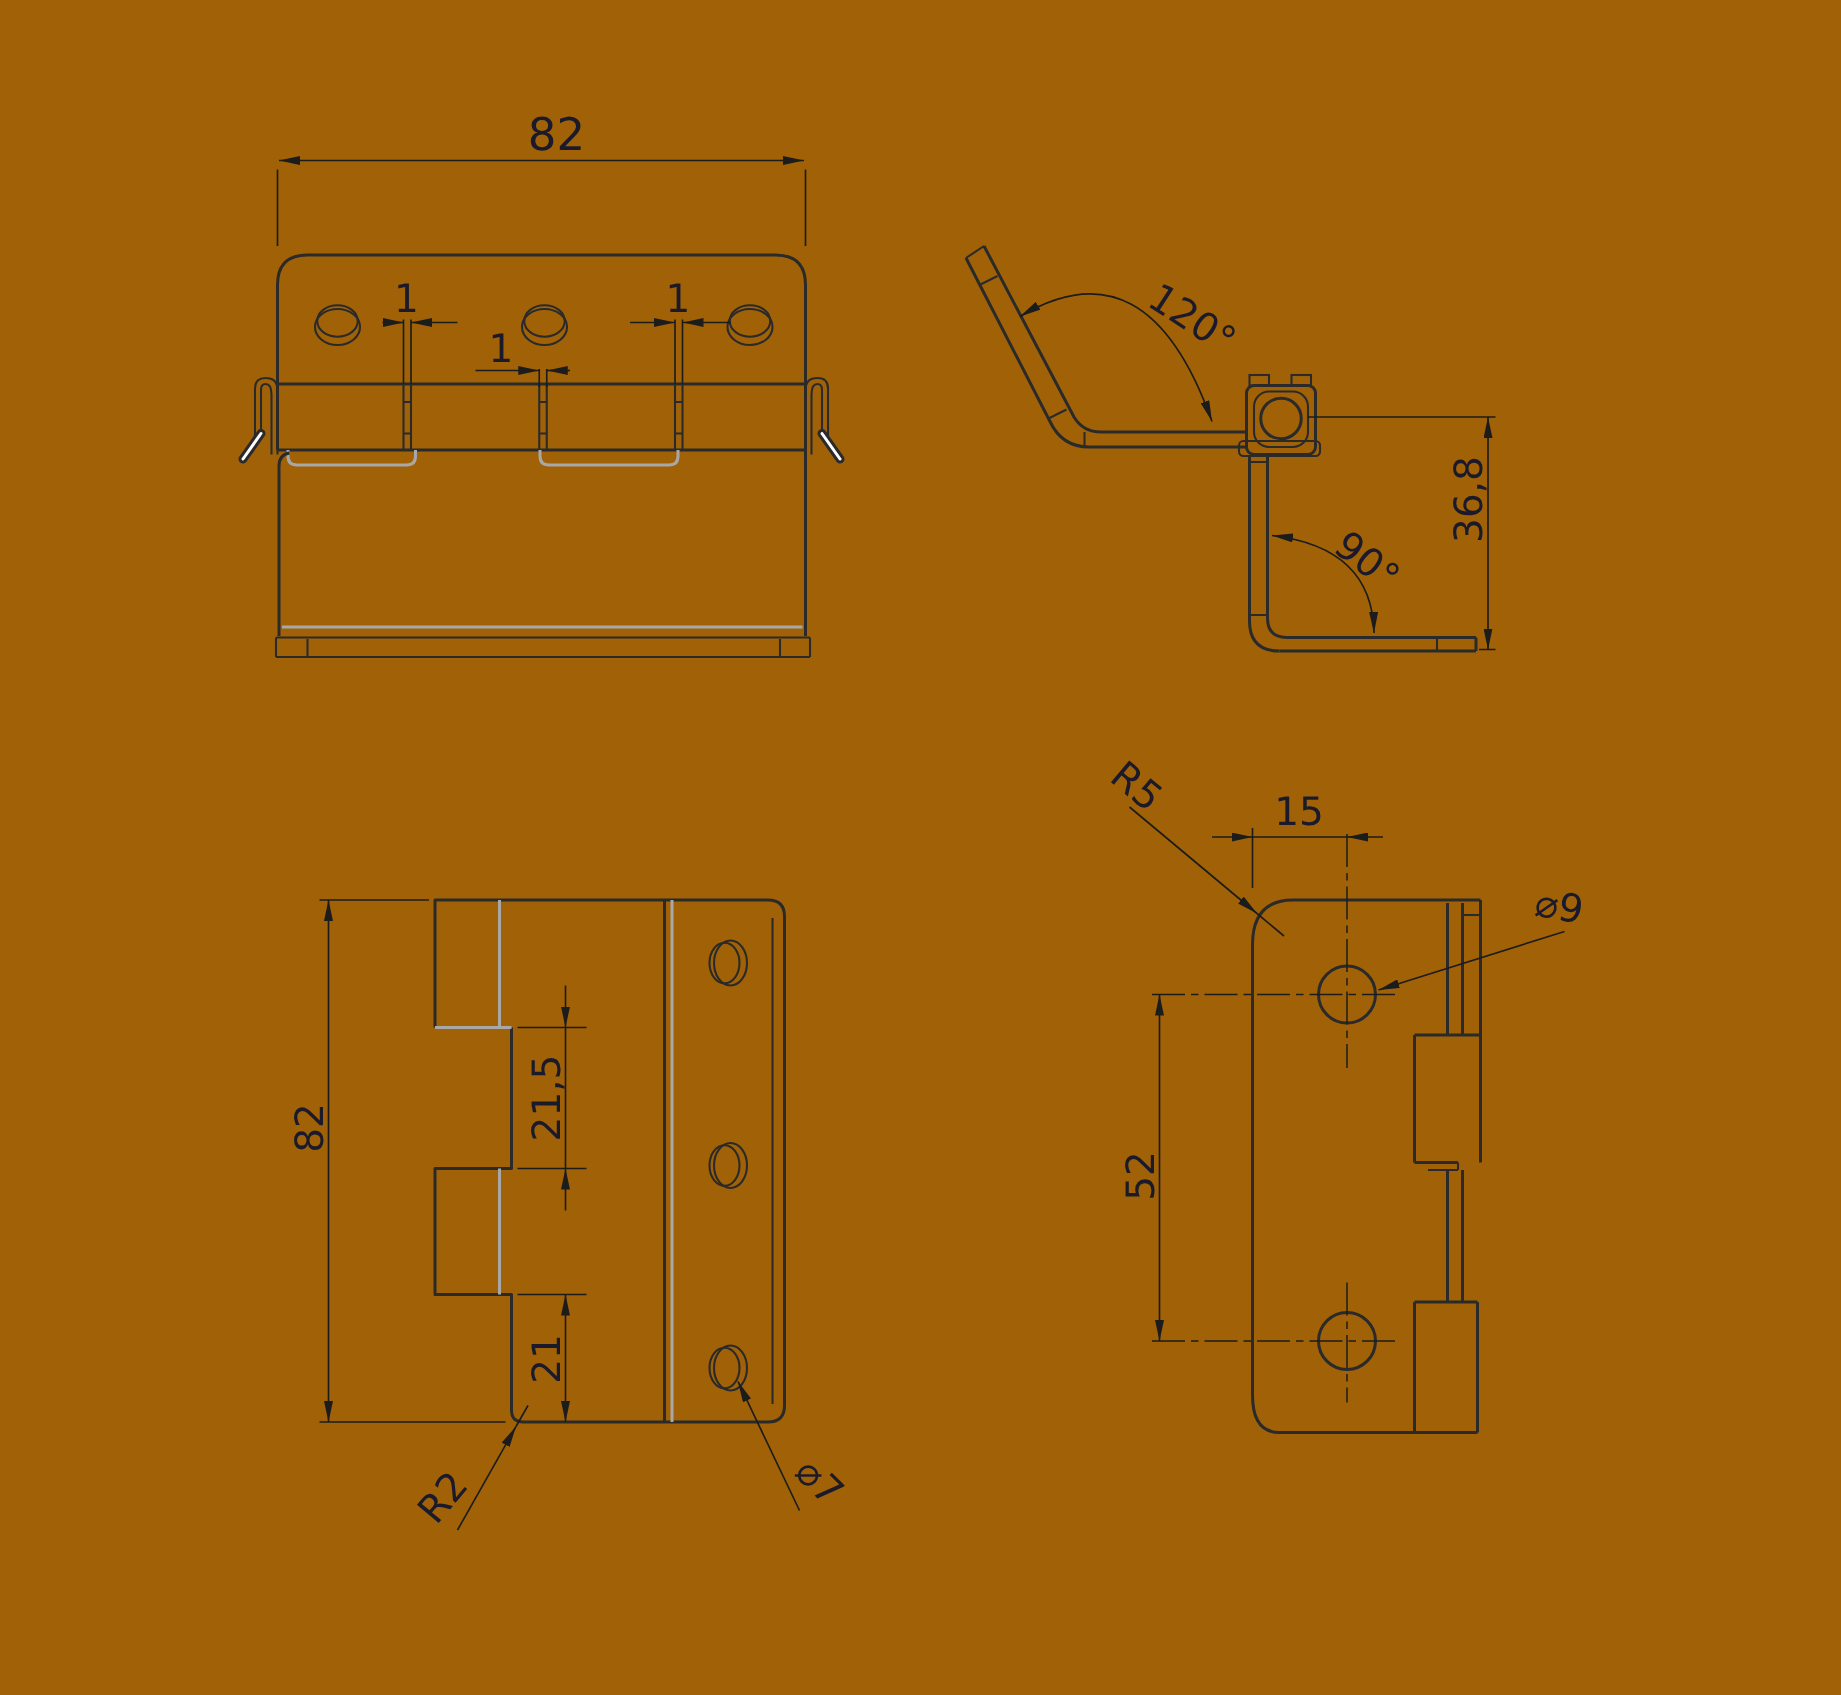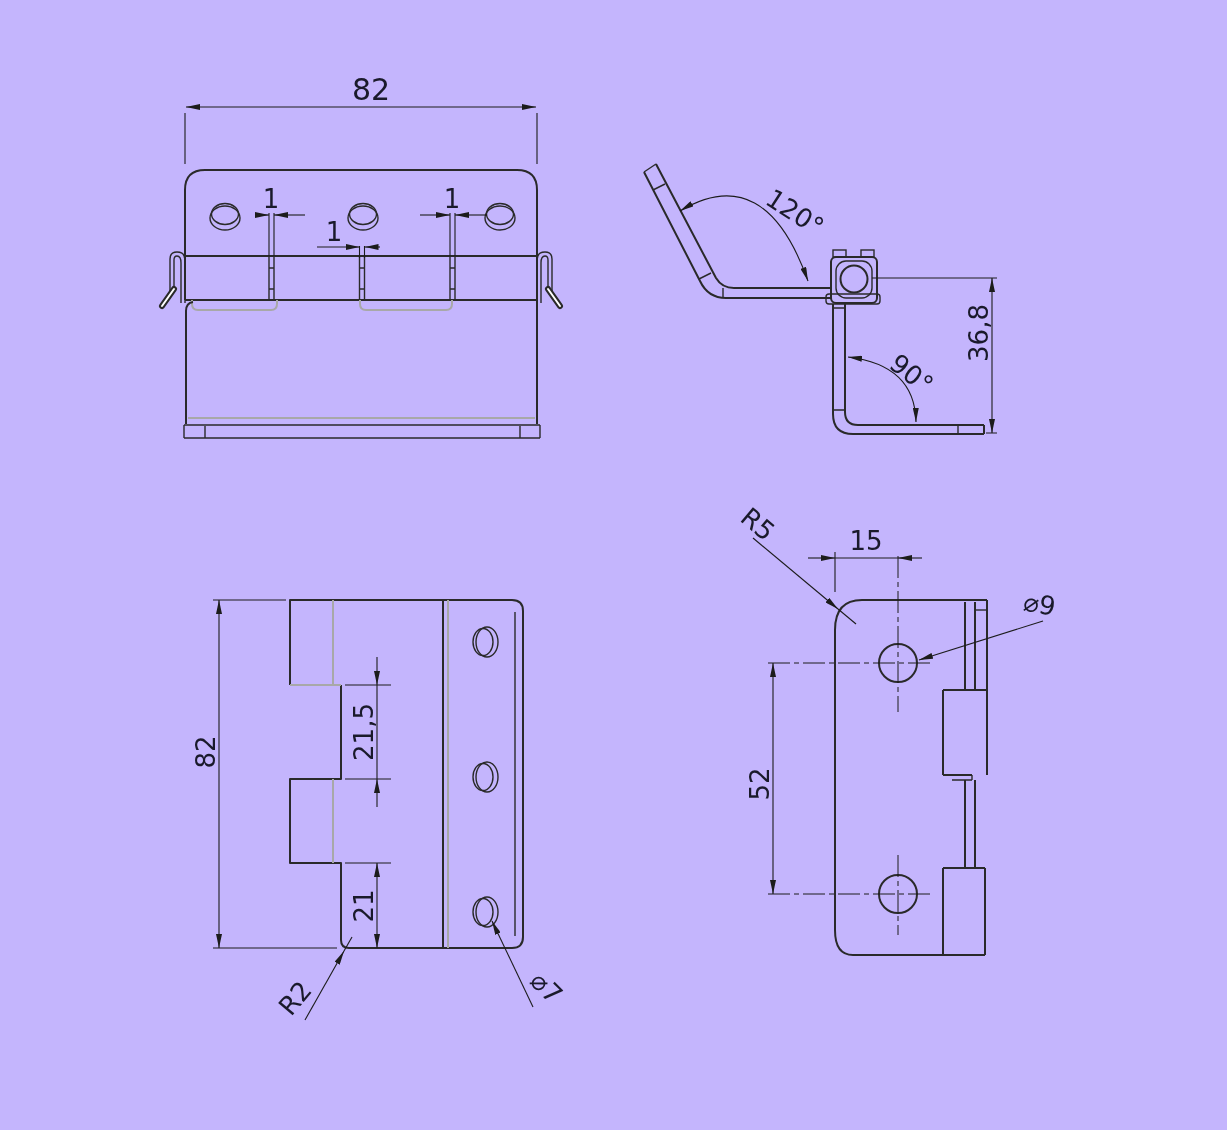--- a/index.html
+++ b/index.html
@@ -1,16 +1,16 @@
 <!DOCTYPE html>
 <html><head>
 <meta charset="utf-8">
 <style>
   html,body{margin:0;padding:0;background:#ffffff;}
-  .sheet{width:1227px;height:1130px;position:relative;background:#c4b5fd;overflow:hidden;}
+  .sheet{width:1227px;height:1130px;position:relative;background:#a16207;overflow:hidden;}
   svg{display:block;}
   .outline{stroke:#2a2a2a;stroke-width:2;fill:none;stroke-linecap:butt;stroke-linejoin:round;}
   .outline-thin{stroke:#2a2a2a;stroke-width:1.4;fill:none;}
   .gray{stroke:#a8a8a8;stroke-width:2;fill:none;}
   .dim{stroke:#1c1c1c;stroke-width:1.1;fill:none;}
   .center{stroke:#1c1c1c;stroke-width:1;fill:none;stroke-dasharray:22 4 5 4;}
   .clipleg{stroke:#2a2a2a;stroke-width:6;fill:none;stroke-linecap:round;}
   .cliplegcore{stroke:#ffffff;stroke-width:2;fill:none;stroke-linecap:round;}
   text{font-family:"DejaVu Sans","Liberation Sans",sans-serif;fill:#1a1a2b;}
   .dimtxt{font-size:26px;text-anchor:middle;}

